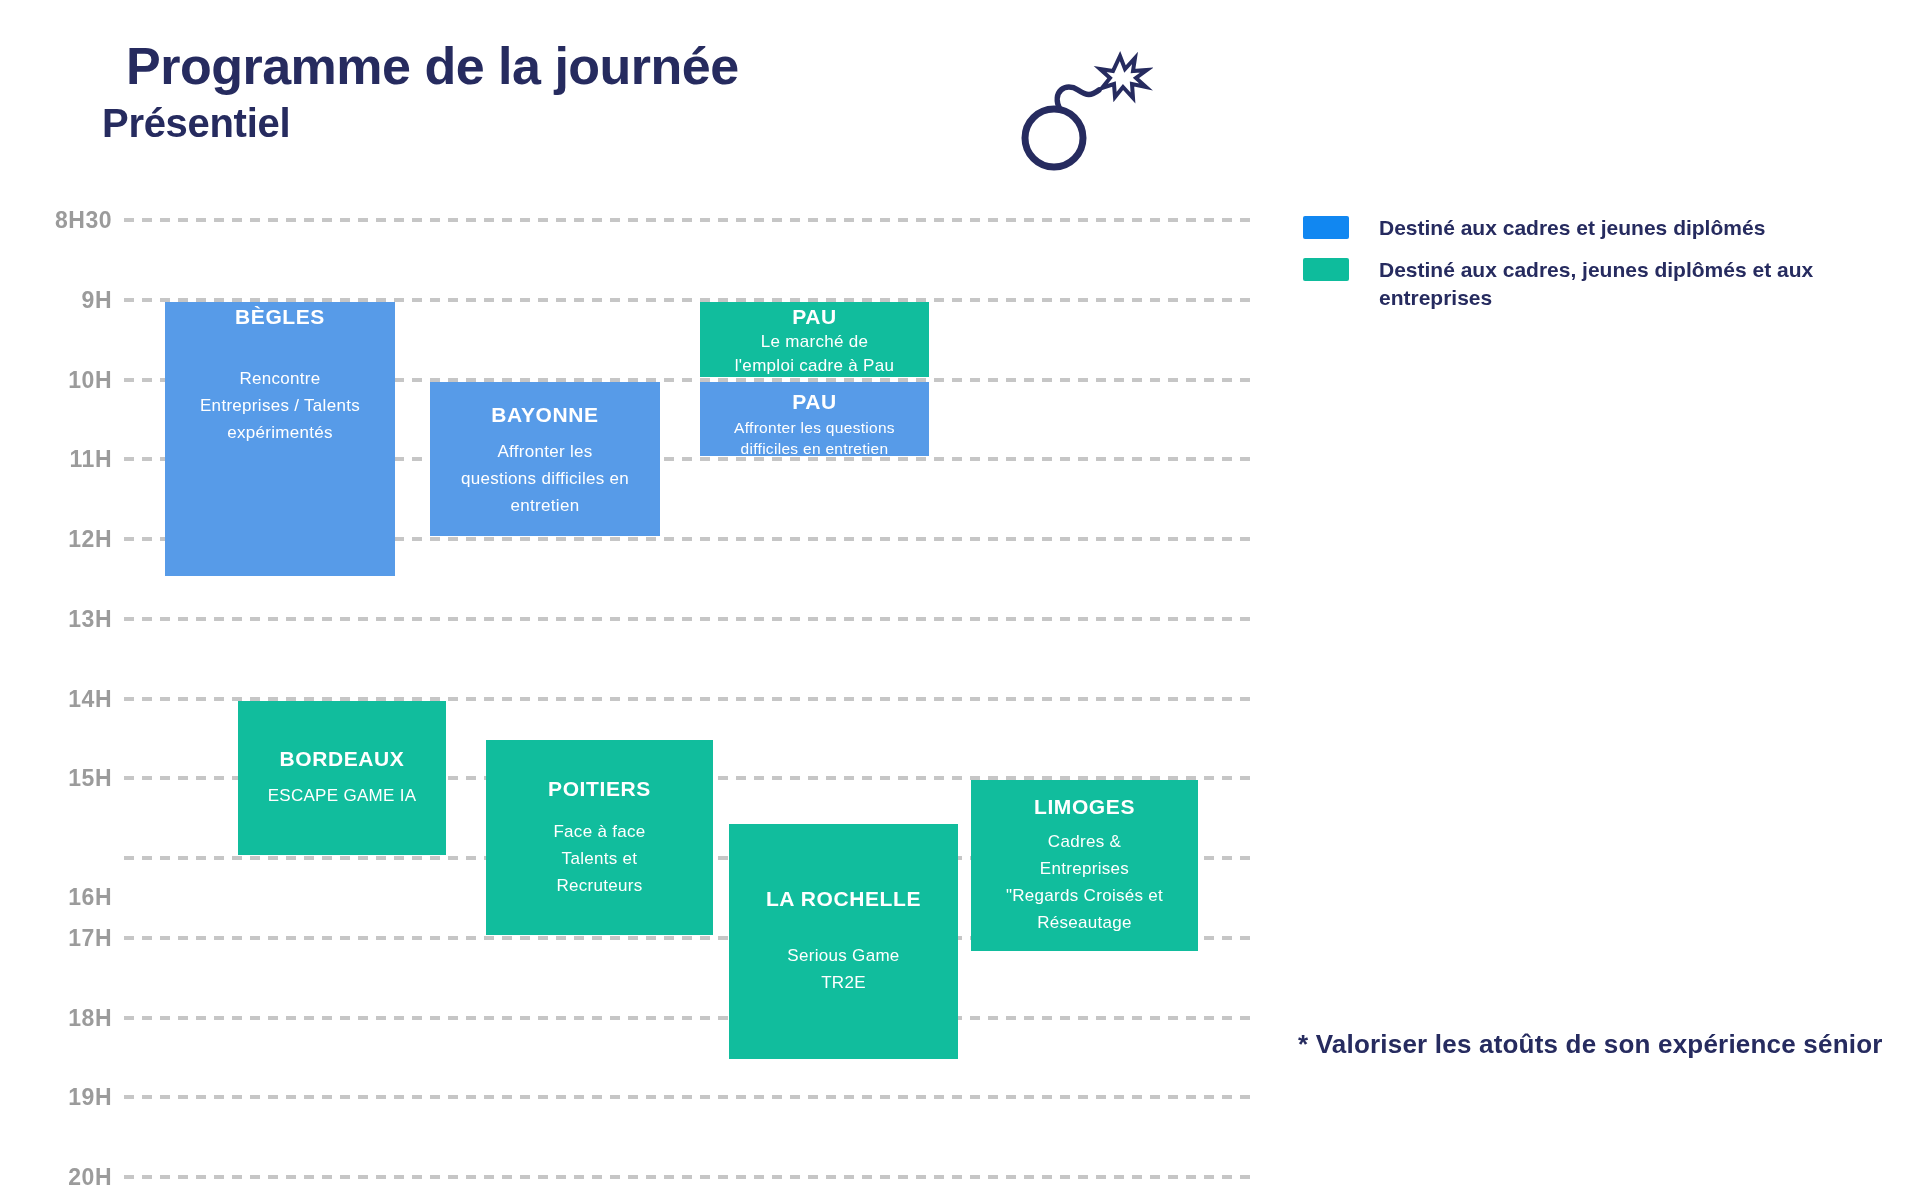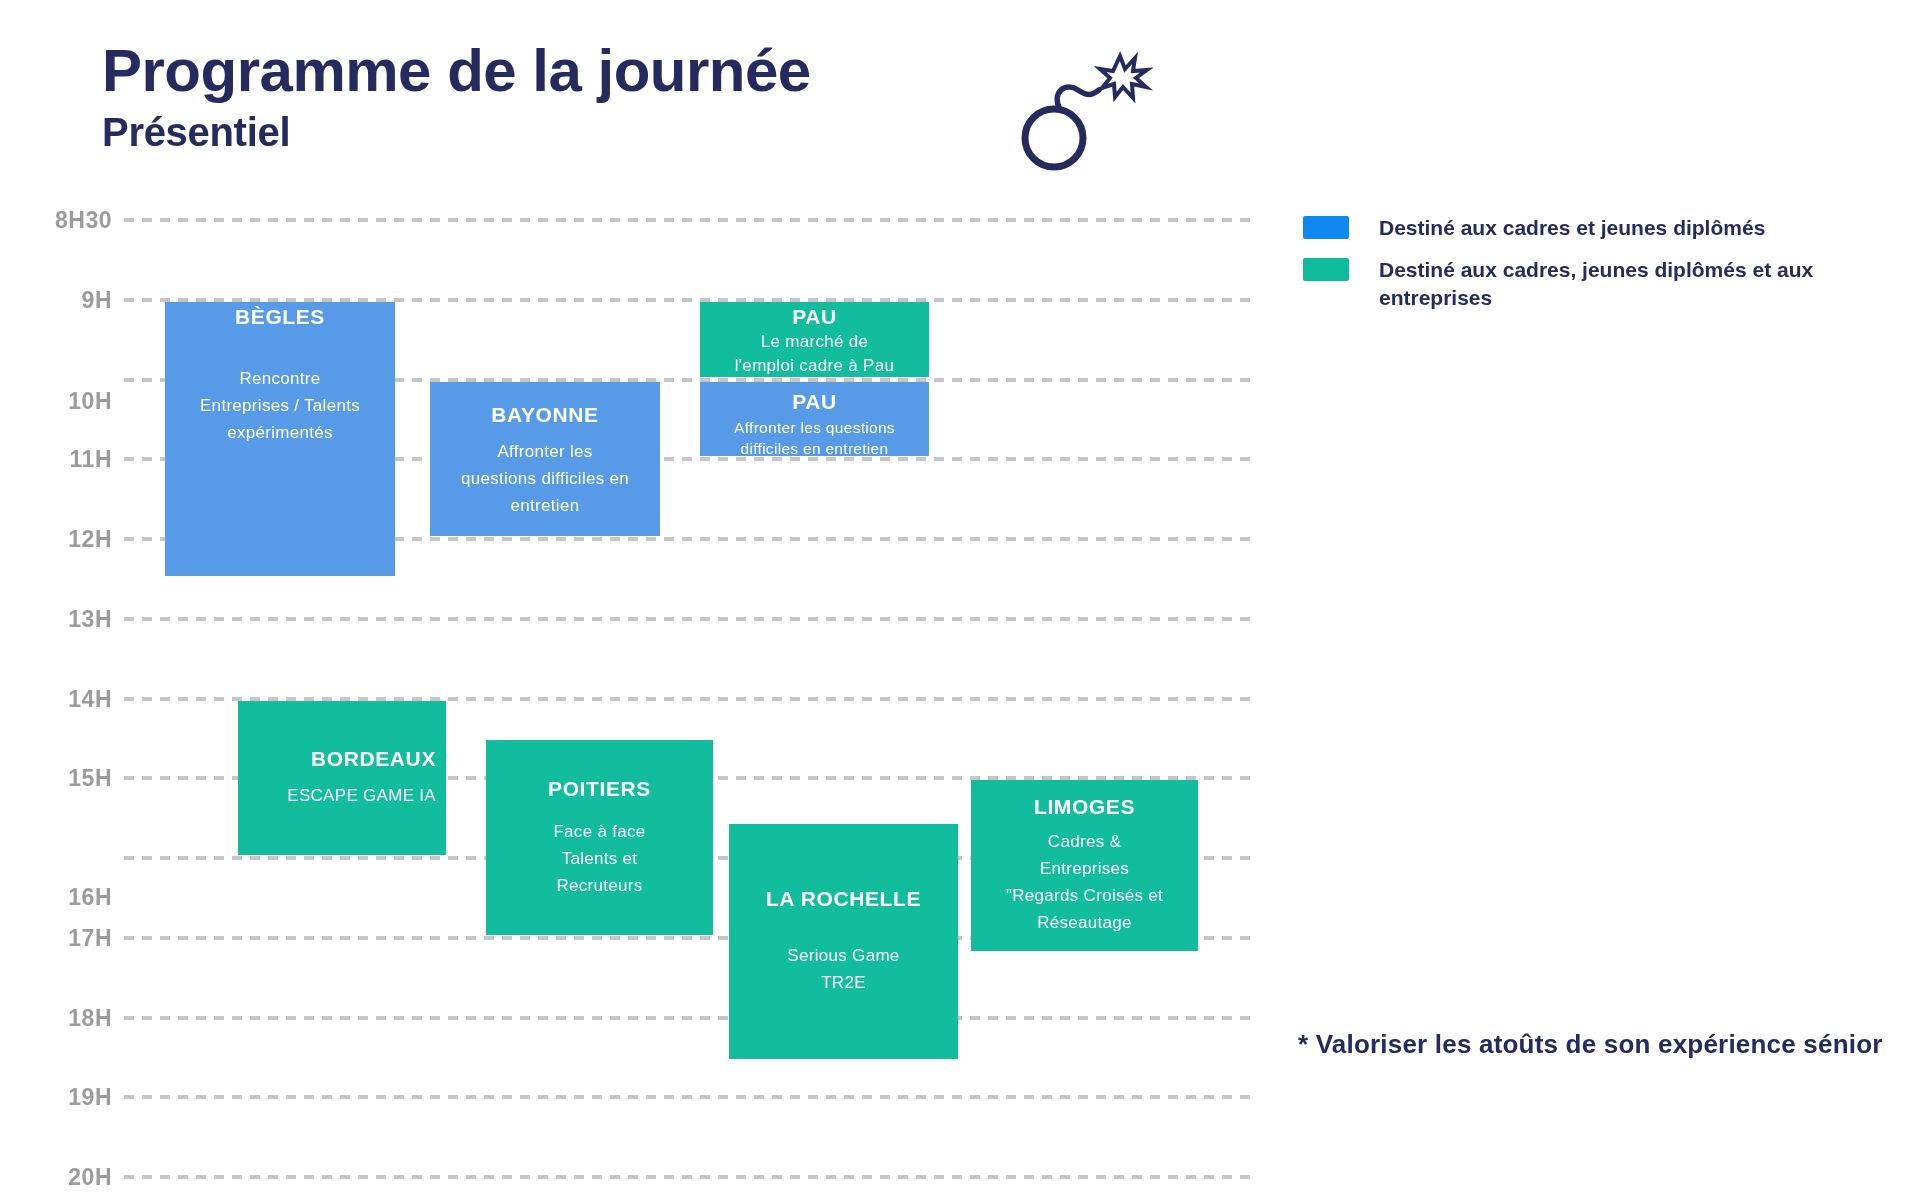--- a/index.html
+++ b/index.html
@@ -10,21 +10,21 @@
     --timelabel:#9B9B9B;
   }
   *{margin:0;padding:0;box-sizing:border-box;}
   html,body{width:1920px;height:1200px;background:#ffffff;overflow:hidden;
     font-family:"Liberation Sans", sans-serif;}
   .stage{position:relative;width:1920px;height:1200px;background:#fff;}
 
   
   .header{position:absolute;left:102px;top:38px;}
   .title-row{display:flex;align-items:flex-start;gap:26px;}
-  h1{font-size:60px;font-weight:700;color:var(--navy);letter-spacing:-0.5px;line-height:1.1;}
+  h1{font-size:52px;font-weight:700;color:var(--navy);letter-spacing:-0.5px;line-height:1.1;margin-left:24px;}
   h2{font-size:40px;font-weight:700;color:var(--navy);margin-top:6px;letter-spacing:-0.3px;}
   .bomb{position:absolute;left:1018px;top:50px;width:135px;height:125px;color:var(--navy);}
 
   
   #timeline{position:absolute;left:0;top:0;width:1920px;height:1200px;}
   .time-label{position:absolute;left:20px;width:92px;height:30px;line-height:30px;
     text-align:right;font-size:23px;font-weight:700;color:var(--timelabel);letter-spacing:0.5px;}
   .gridline{position:absolute;left:124px;width:1126px;height:4px;
     background-image:repeating-linear-gradient(90deg,var(--grid) 0 10px,transparent 10px 18px);}
   .event{position:absolute;display:flex;flex-direction:column;align-items:center;
@@ -63,21 +63,21 @@
     <circle cx="36" cy="88" r="29" stroke="currentColor" stroke-width="7"></circle>
     <path d="M 42 60 C 33 41, 48 32, 60 40 C 69 46, 73 46, 81 40" stroke="currentColor" stroke-width="5.5" stroke-linecap="round"></path>
     <path d="M102 6 L107 19 L117 8 L115 21 L129 20 L118 28 L128 37 L114 34 L115 48 L105 37 L97 47 L96 34 L84 38 L92 28 L82 19 L95 21 Z" stroke="currentColor" stroke-width="4" stroke-linejoin="miter" fill="#ffffff"></path>
   </svg>
 
   <section id="timeline">
       <div class="time-label" style="top: 205px;">8H30</div>
       <div class="gridline" style="top: 218px; left: 124px; width: 1126px;"></div>
       <div class="time-label" style="top: 284.75px;">9H</div>
       <div class="gridline" style="top: 297.75px; left: 124px; width: 1126px;"></div>
-      <div class="time-label" style="top: 364.5px; margin-top: 21px;">10H</div>
+      <div class="time-label" style="top: 364.5px;">10H</div>
       <div class="gridline" style="top: 377.5px; left: 124px; width: 1126px;"></div>
       <div class="time-label" style="top: 444.25px;">11H</div>
       <div class="gridline" style="top: 457.25px; left: 124px; width: 1126px;"></div>
       <div class="time-label" style="top: 524px;">12H</div>
       <div class="gridline" style="top: 537px; left: 124px; width: 1126px;"></div>
       <div class="time-label" style="top: 603.75px;">13H</div>
       <div class="gridline" style="top: 616.75px; left: 124px; width: 1126px;"></div>
       <div class="time-label" style="top: 683.5px;">14H</div>
       <div class="gridline" style="top: 696.5px; left: 124px; width: 1126px;"></div>
       <div class="time-label" style="top: 763.25px;">15H</div>
@@ -108,21 +108,21 @@
       <div class="event teal tight" style="left: 700px; width: 229px; top: 301.75px; height: 74.75px; padding-top: 2px; row-gap: 0px;">
         <div class="ev-title">PAU</div>
         <div class="ev-body">Le marché de
 l'emploi cadre à Pau</div>
       </div>
       <div class="event blue small" style="left: 700px; width: 229px; top: 381.5px; height: 74.75px; padding-top: 7px; row-gap: 2px;">
         <div class="ev-title">PAU</div>
         <div class="ev-body">Affronter les questions
 difficiles en entretien</div>
       </div>
-      <div class="event teal center" style="left: 238px; width: 208px; top: 700.5px; height: 154.5px; row-gap: 10px; align-items: flex-end;">
+      <div class="event teal center" style="left: 238px; width: 208px; top: 700.5px; height: 154.5px; row-gap: 10px;">
         <div class="ev-title">BORDEAUX</div>
         <div class="ev-body">ESCAPE GAME IA</div>
       </div>
       <div class="event teal center" style="left: 486px; width: 227px; top: 740.375px; height: 194.375px; row-gap: 16px;">
         <div class="ev-title">POITIERS</div>
         <div class="ev-body">Face à face
 Talents et
 Recruteurs</div>
       </div>
       <div class="event teal center" style="left: 729px; width: 229px; top: 780.25px; height: 234.25px; row-gap: 30px; margin-top: 44px;">

